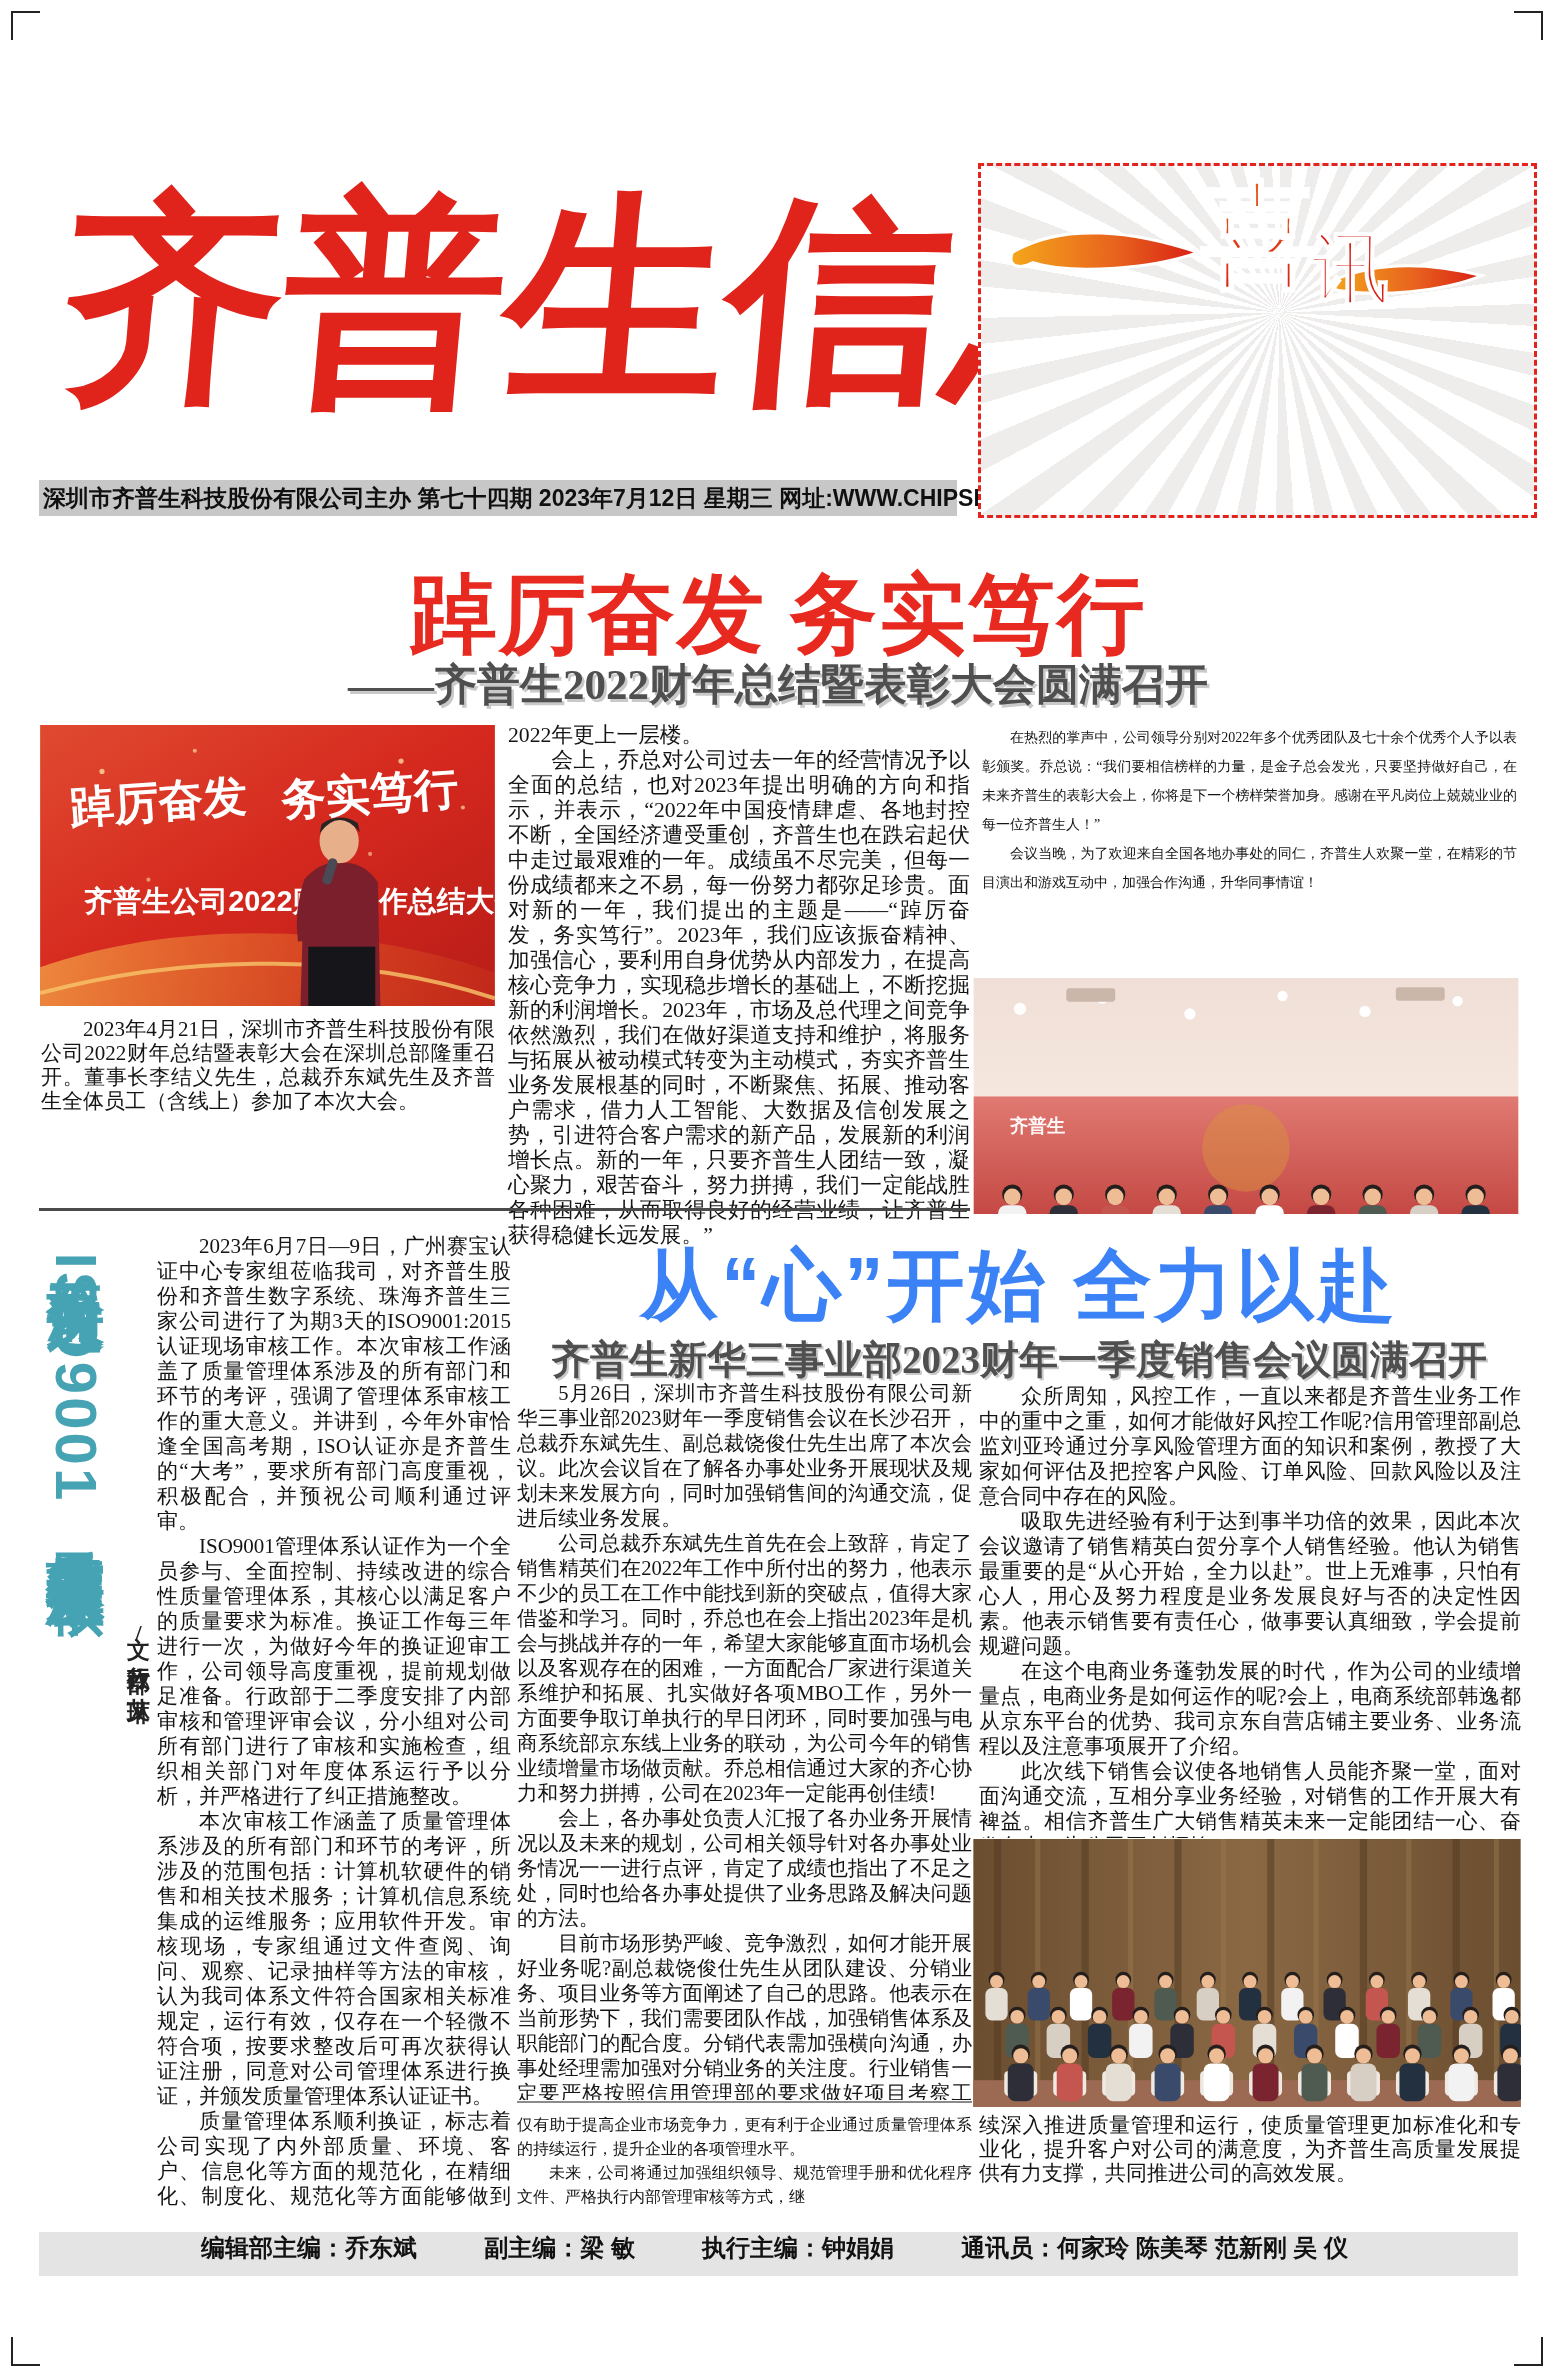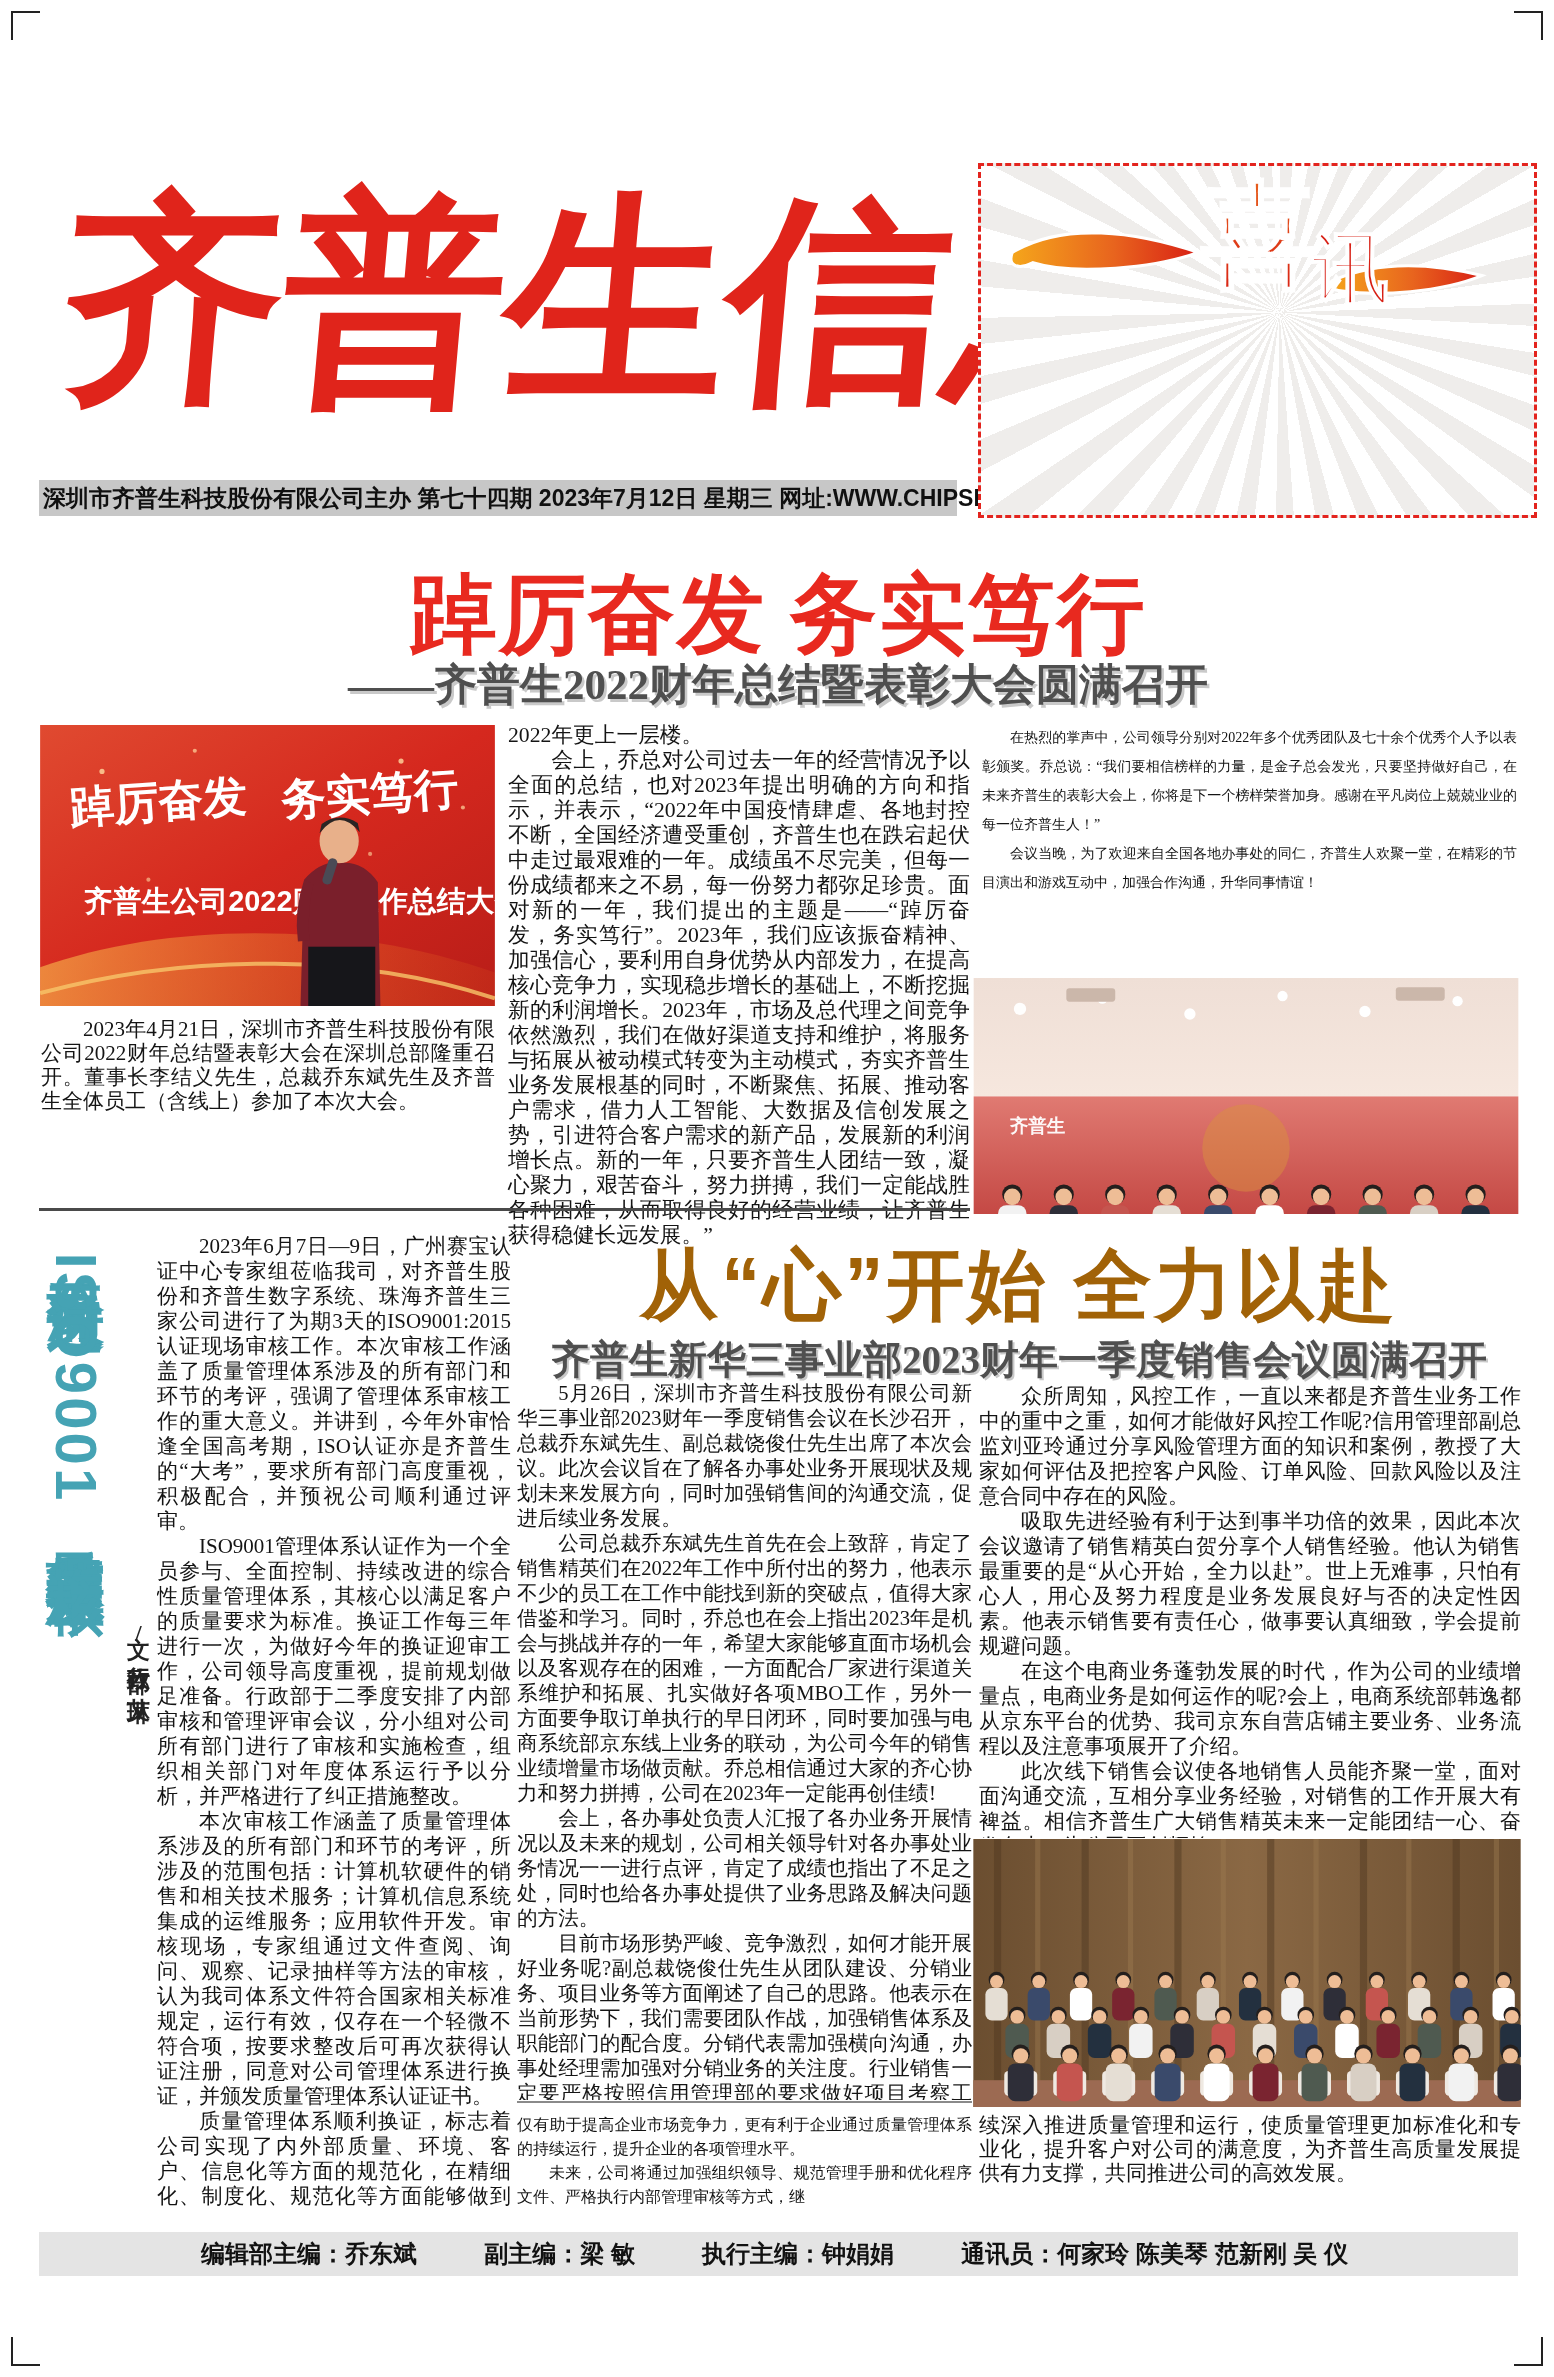--- a/index.html
+++ b/index.html
@@ -79,41 +79,41 @@
     writing-mode:vertical-rl; text-orientation:upright;
     font-size:23px; font-weight:bold; color:#222; letter-spacing:2.1px;
   }
   .iso-body { left:157px; top:1234px; width:354px; height:975px; overflow:hidden;
               font-size:21px; line-height:25px; }
 
   
   .a2-title {
     left:516px; top:1234px; width:1006px; text-align:center;
     font-family:"Liberation Sans","DejaVu Sans",sans-serif;
-    font-size:78px; font-weight:900; color:#a16207; letter-spacing:3.1px; white-space:nowrap;
+    font-size:78px; font-weight:900; color:#3b82f6; letter-spacing:3.1px; white-space:nowrap;
   }
   .a2-subtitle {
     left:516px; top:1333px; width:1006px; text-align:center;
     font-size:39px; font-weight:bold; color:#4f4f4f; text-shadow:2.1px 2.1px 0 #c9c9c9;
     white-space:nowrap;
   }
   .a2-colA { left:517px; top:1381px; width:455px; height:719px; overflow:hidden;
              font-size:20.6px; line-height:25px; }
   .a2-colB { left:979px; top:1384px; width:542px; height:454px; overflow:hidden;
              font-size:21px; line-height:25px; }
   .a2-photo3 { left:973px; top:1839px; width:548px; height:268px; overflow:hidden; }
 
   .divider-2 { left:517px; top:2101px; width:455px; height:2.1px; background:#8a8a8a; }
   .iso-cont-mid { left:517px; top:2113px; width:455px; font-size:16px; line-height:24px; }
   .iso-cont-right { left:979px; top:2113px; width:542px; font-size:21px; line-height:24px; }
 
   
   .footer-bar {
     left:39px; top:2232px; width:1479px; height:44px; background:#e4e4e4;
-    display:flex; align-items:center; justify-content:space-between;
+    display:flex; justify-content:space-between;
     padding:0 170px 0 162px;
     font-family:"Liberation Sans","DejaVu Sans",sans-serif; font-weight:bold;
     font-size:24px; color:#111; white-space:nowrap;
   }
 </style>
 </head>
 <body>
 
 <div class="crop tl"></div>
 <div class="crop tr"></div>

